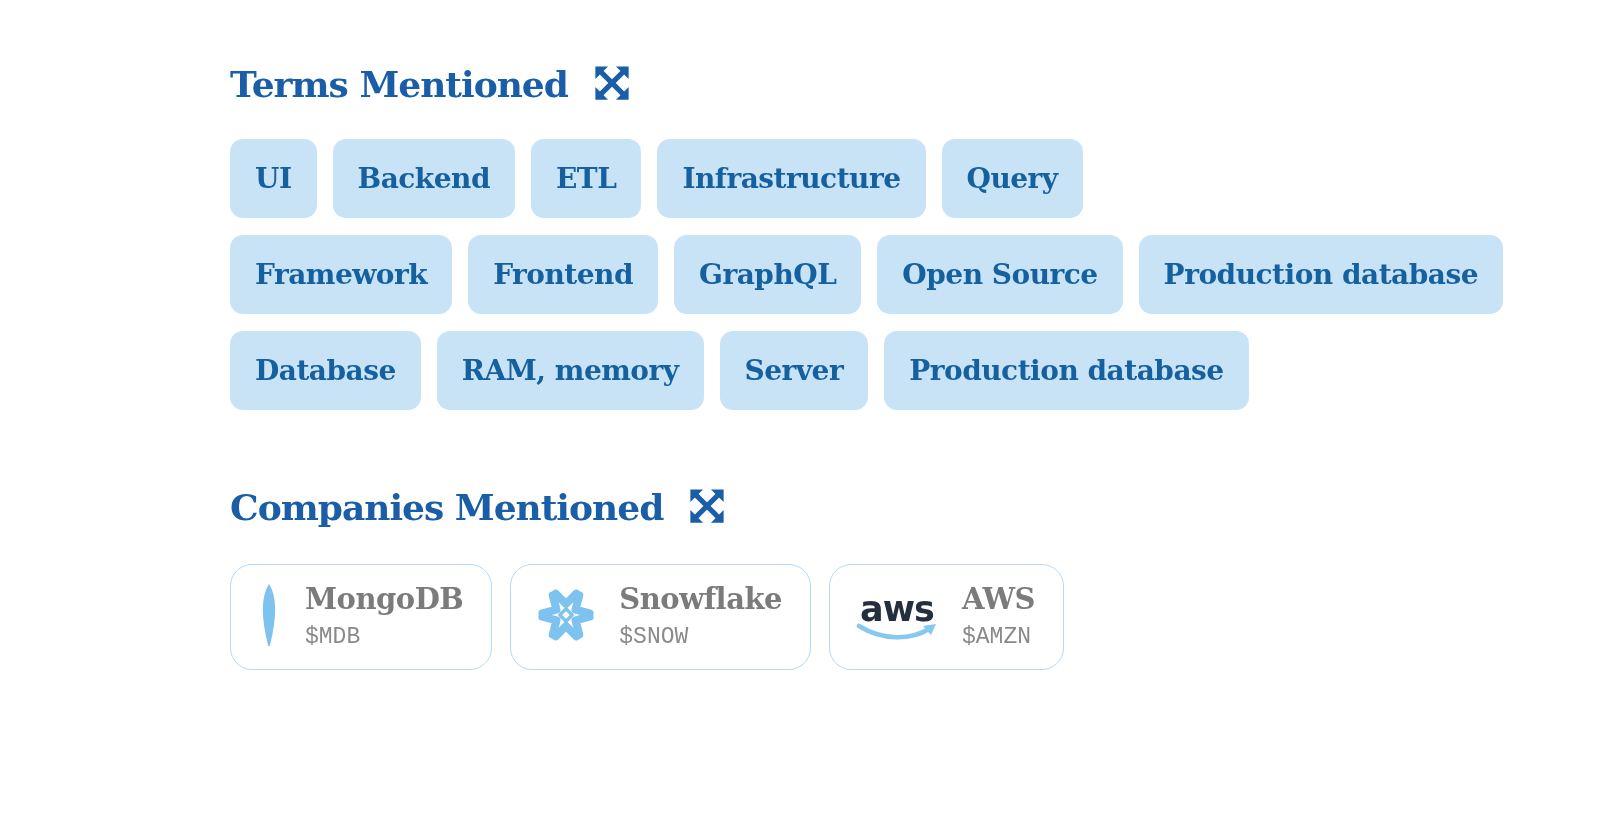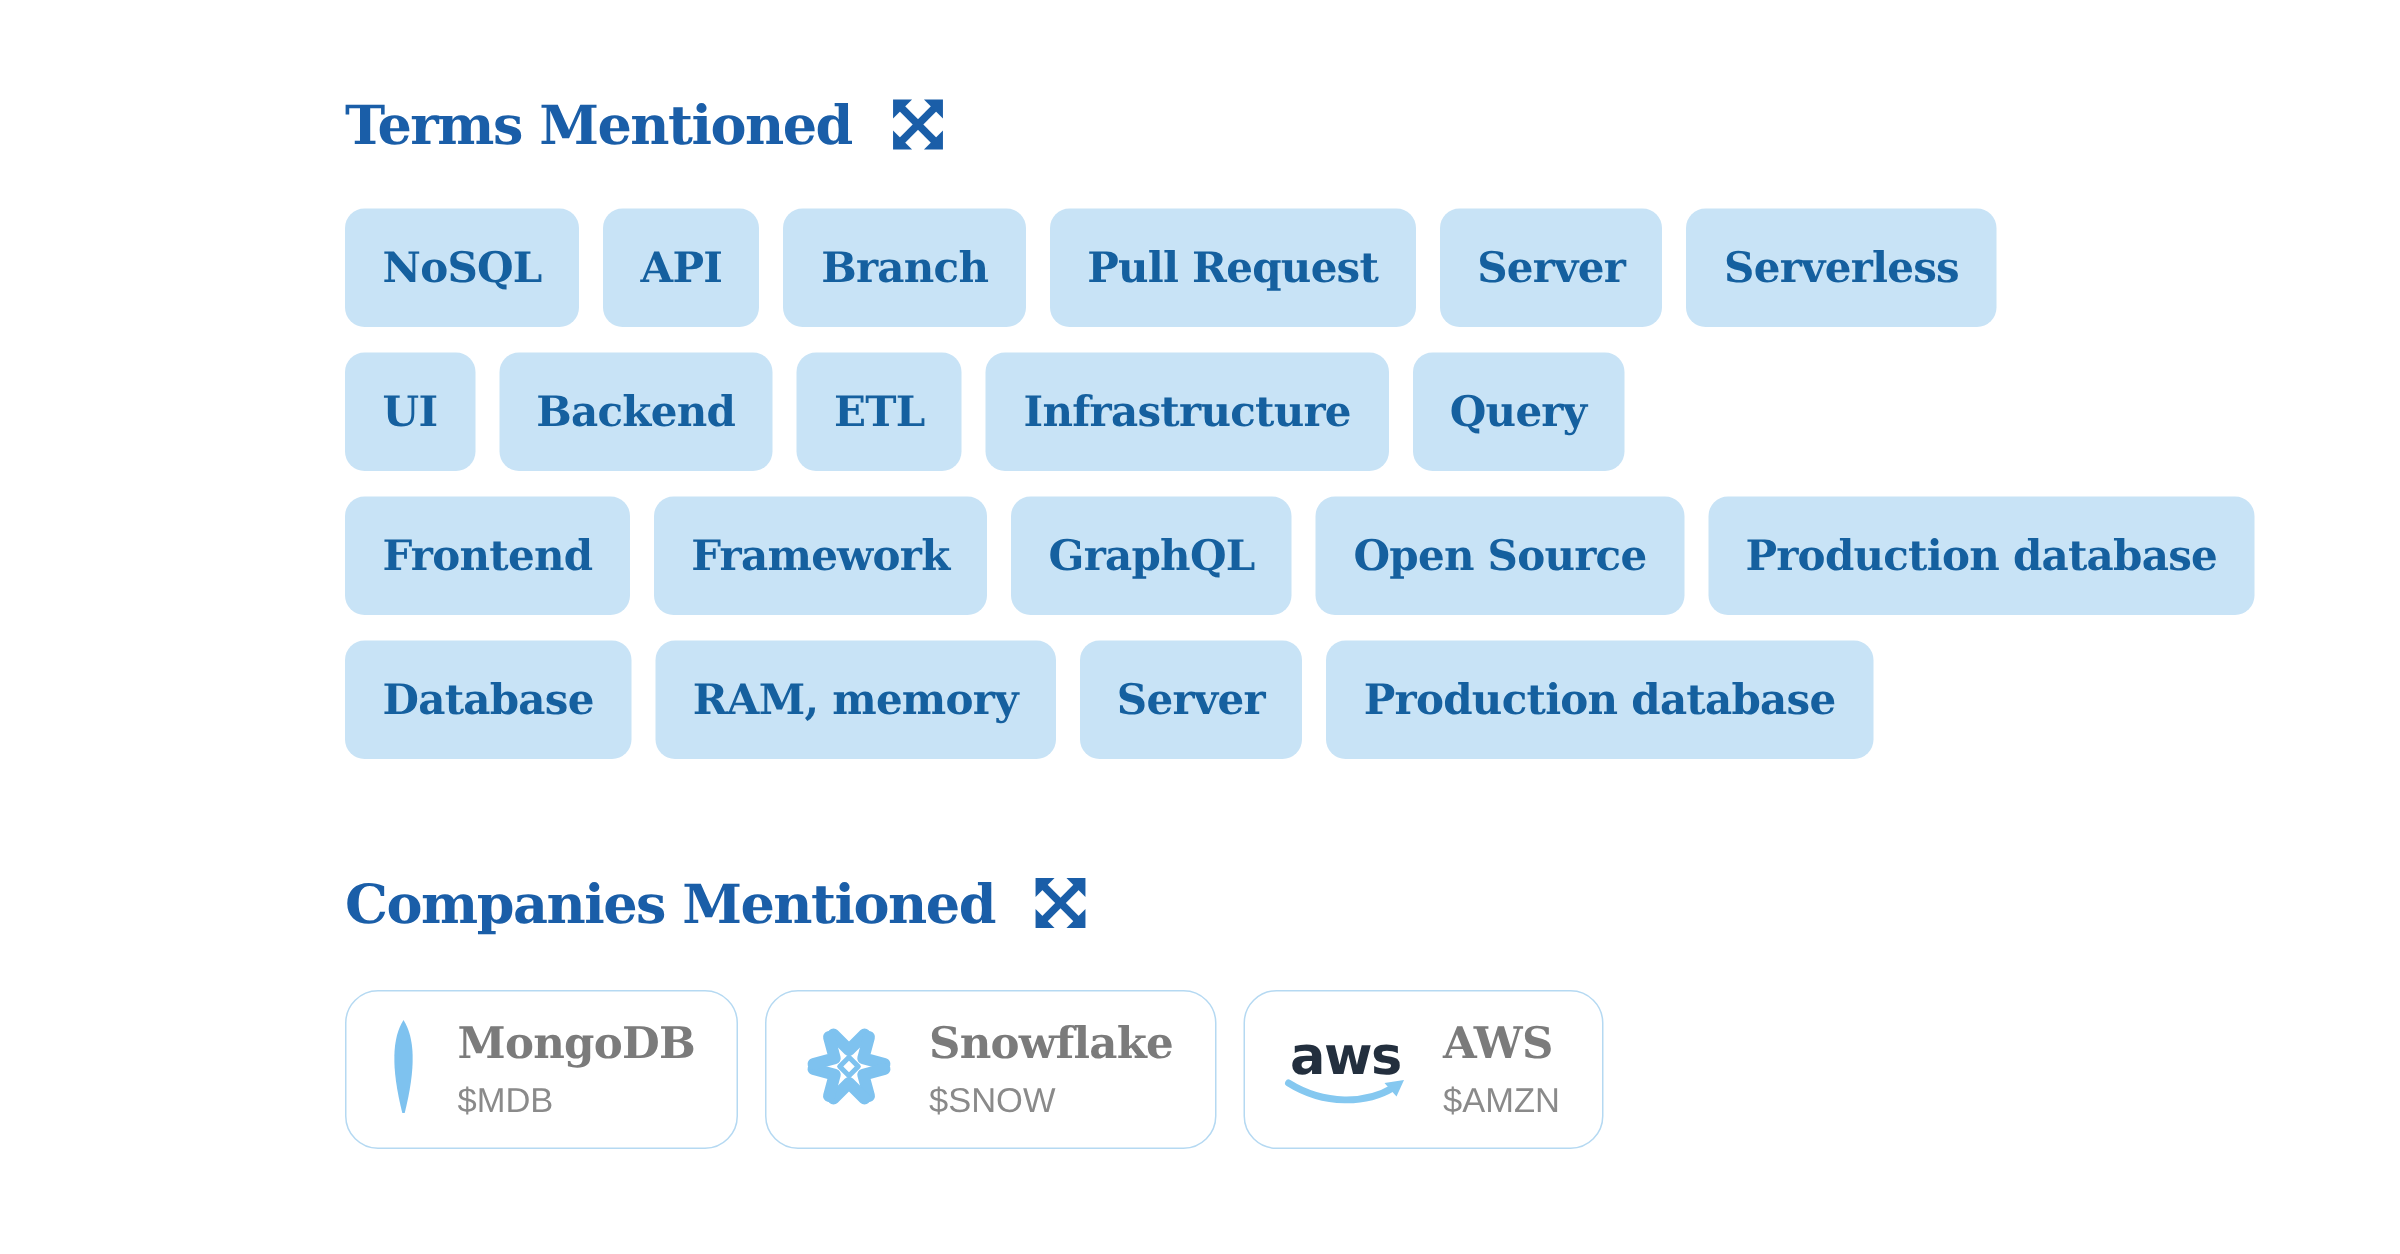--- a/index.html
+++ b/index.html
@@ -88,21 +88,21 @@
     justify-content: center;
   }
   .card-name {
     font-size: 29px;
     font-weight: bold;
     color: #7b7b7b;
     letter-spacing: -0.5px;
     line-height: 1.1;
   }
   .card-ticker {
-    font-family: Liberation Sans, sans-serif;
+    font-family: Liberation Mono, monospace;
     font-size: 23px;
     color: #8a8a8a;
     margin-top: 8px;
   }
   .aws-logo {
     display: flex;
     flex-direction: column;
     align-items: center;
     width: 86px;
   }
@@ -138,38 +138,30 @@
               <path d="M22.5 1.5 v8 l-8 -8 z"></path>
               <path d="M1.5 22.5 v-8 l8 8 z"></path>
               <path d="M22.5 22.5 h-8 l8 -8 z"></path>
             </g>
           </svg>
         </span>
       </button>
     </div>
 
     <div class="chips">
-      <div class="chip-row">
-        <div class="chip">NoSQL</div>
-        <div class="chip">API</div>
-        <div class="chip">Branch</div>
-        <div class="chip">Pull Request</div>
-        <div class="chip">Server</div>
-        <div class="chip">Serverless</div>
-      </div>
       <div class="chip-row">
         <div class="chip">UI</div>
         <div class="chip">Backend</div>
         <div class="chip">ETL</div>
         <div class="chip">Infrastructure</div>
         <div class="chip">Query</div>
       </div>
       <div class="chip-row">
+        <div class="chip">Framework</div>
         <div class="chip">Frontend</div>
-        <div class="chip">Framework</div>
         <div class="chip">GraphQL</div>
         <div class="chip">Open Source</div>
         <div class="chip">Production database</div>
       </div>
       <div class="chip-row">
         <div class="chip">Database</div>
         <div class="chip">RAM, memory</div>
         <div class="chip">Server</div>
         <div class="chip">Production database</div>
       </div>

